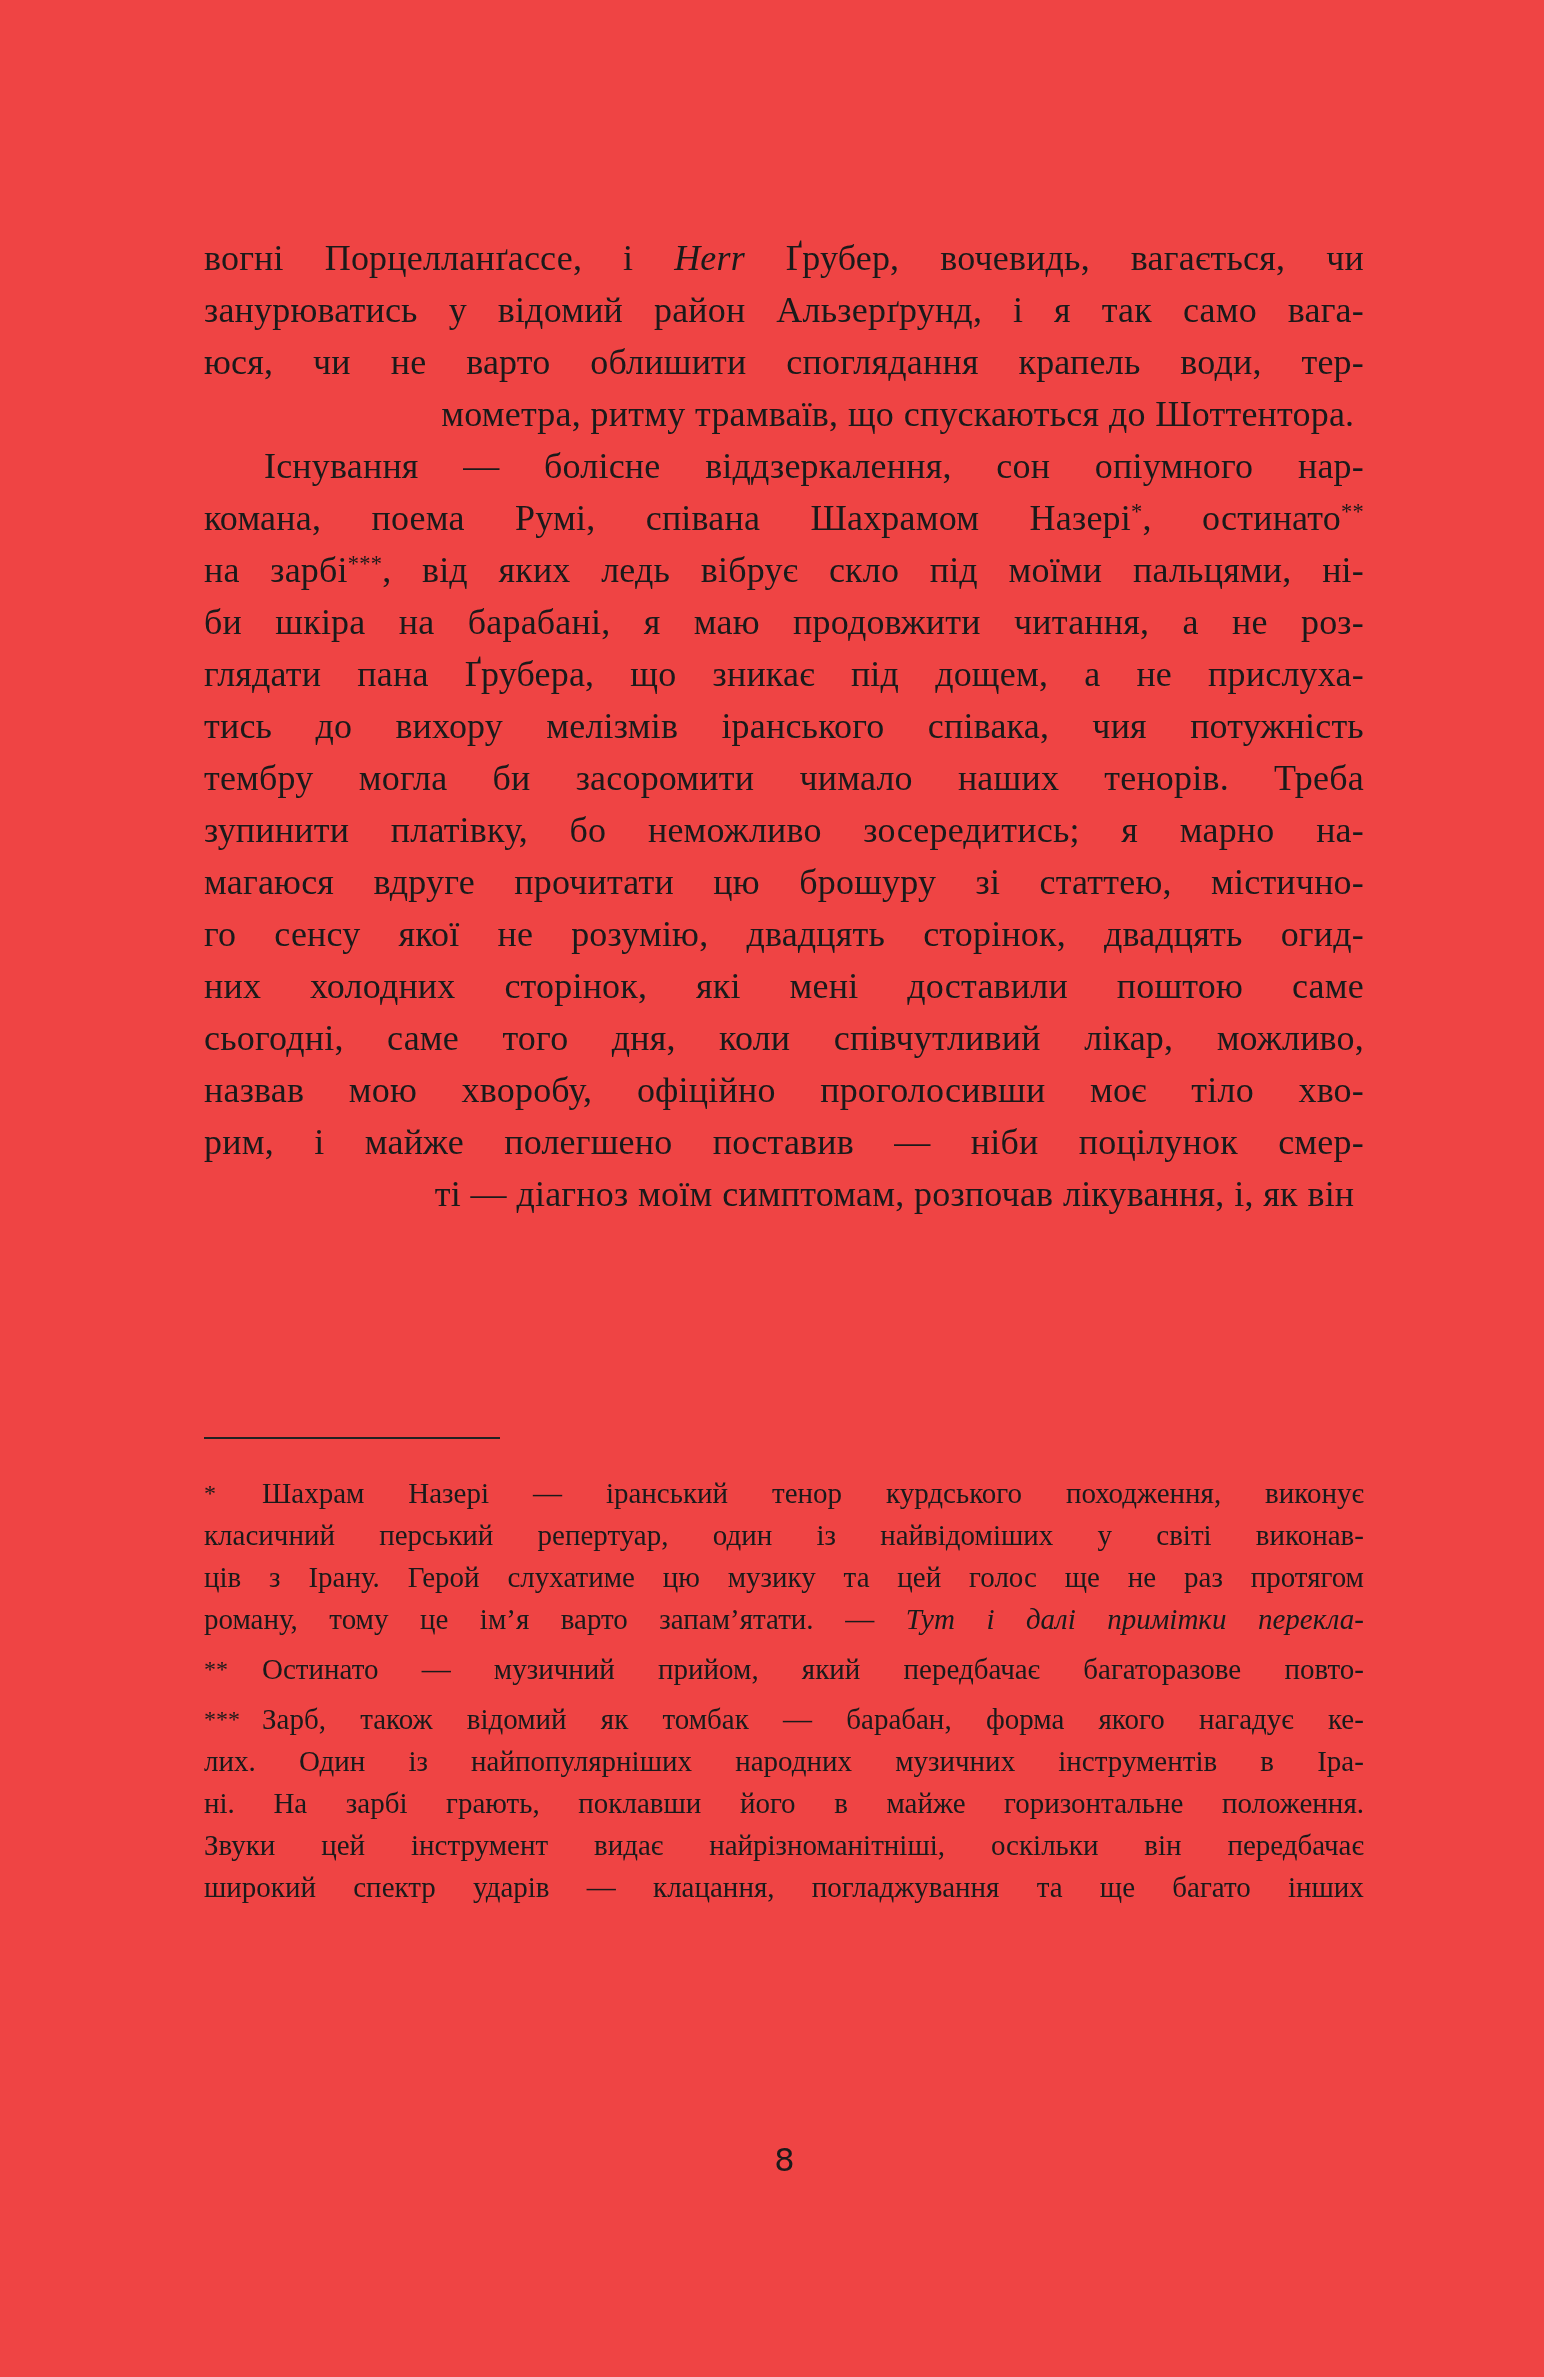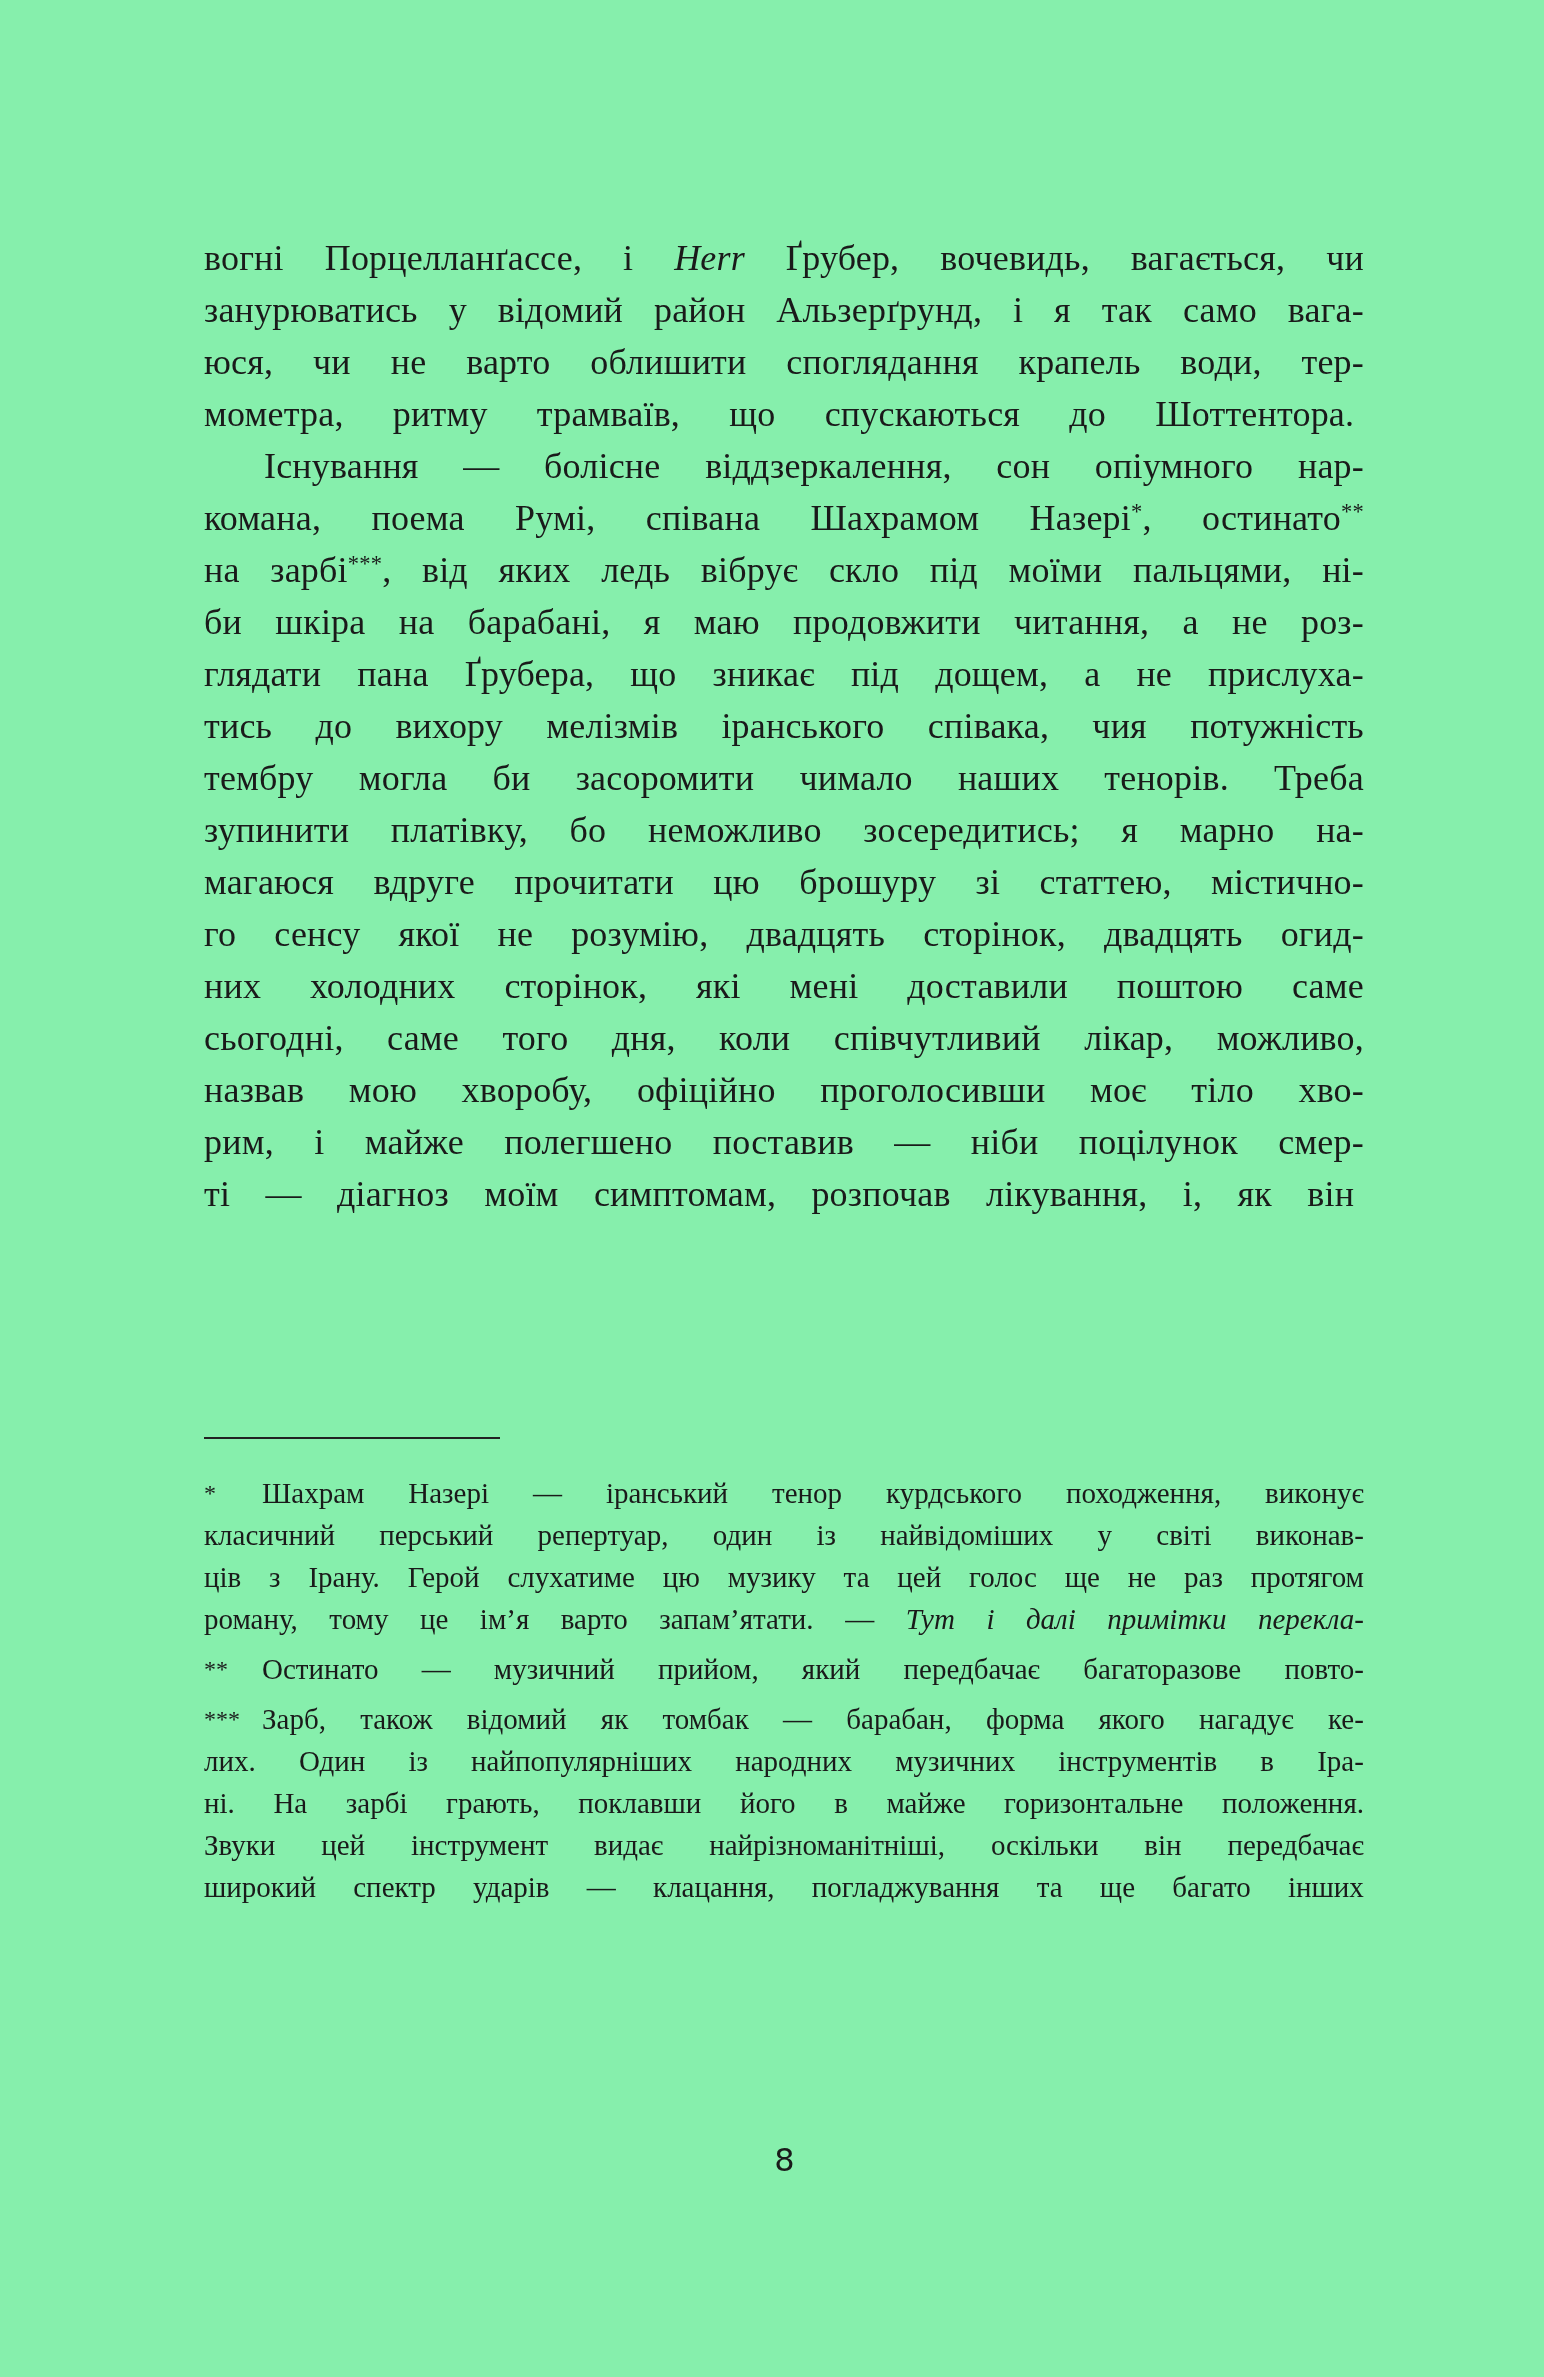--- a/index.html
+++ b/index.html
@@ -12,39 +12,39 @@
       height: 2377px;
       position: relative;
       overflow: hidden;
       font-family: "Liberation Serif", "DejaVu Serif", serif;
       color: #1a1a1a;
     }
     .page {
       position: absolute;
       left: 0; top: 0;
       width: 1545px; height: 2377px;
-      background: #86efac;
+      background: #ef4444;
     }
     .body-text {
       position: absolute;
       left: 204px;
       top: 232px;
       width: 1160px;
     }
     .line {
       display: flex;
       justify-content: space-between;
       white-space: nowrap;
       font-size: 36px;
       line-height: 52px;
       height: 52px;
       letter-spacing: 0.2px;
     }
     .line.last {
-      justify-content: space-between;
+      justify-content: flex-end;
       word-spacing: 8px;
     }
     .line.indent {
       padding-left: 60px;
     }
     .line .w { display: inline-block; }
     .line.last .w { margin-right: 9.7px; }
     .it { font-style: italic; font-family: Liberation Serif, serif; }
     sup.fn {
       font-size: 22.5px;

